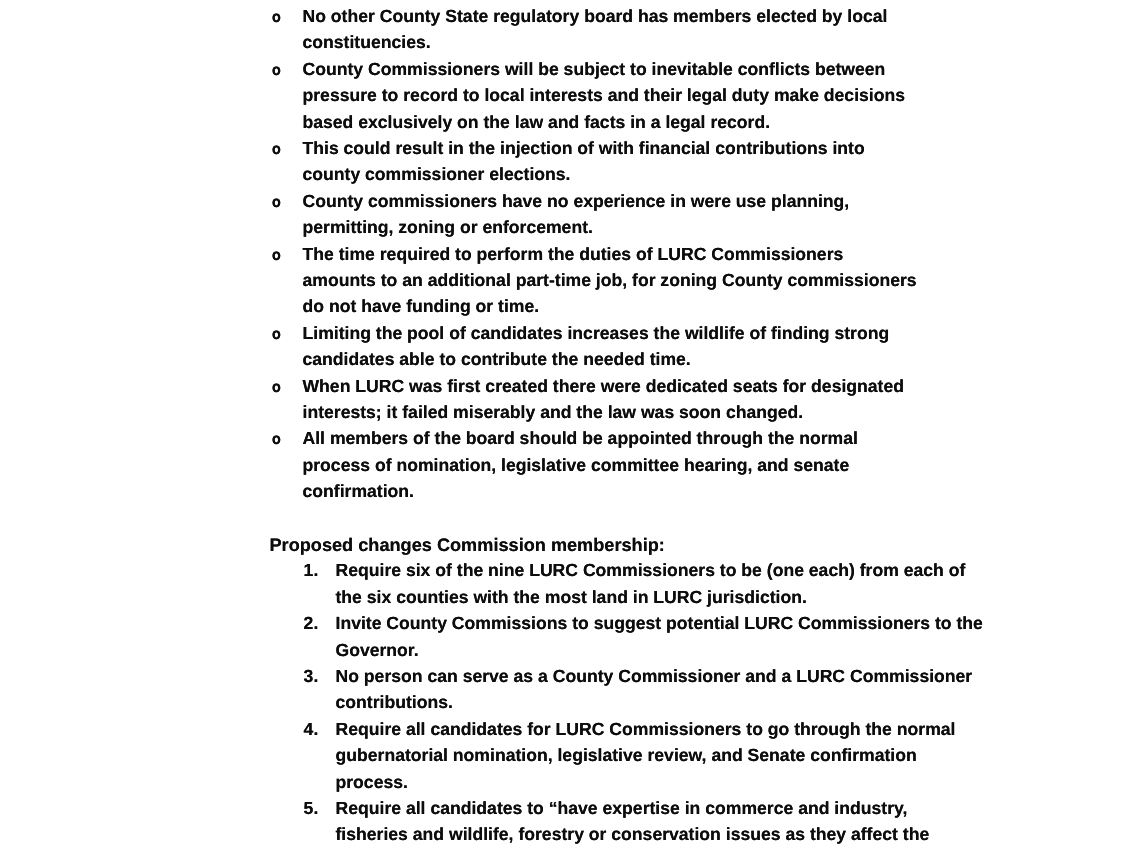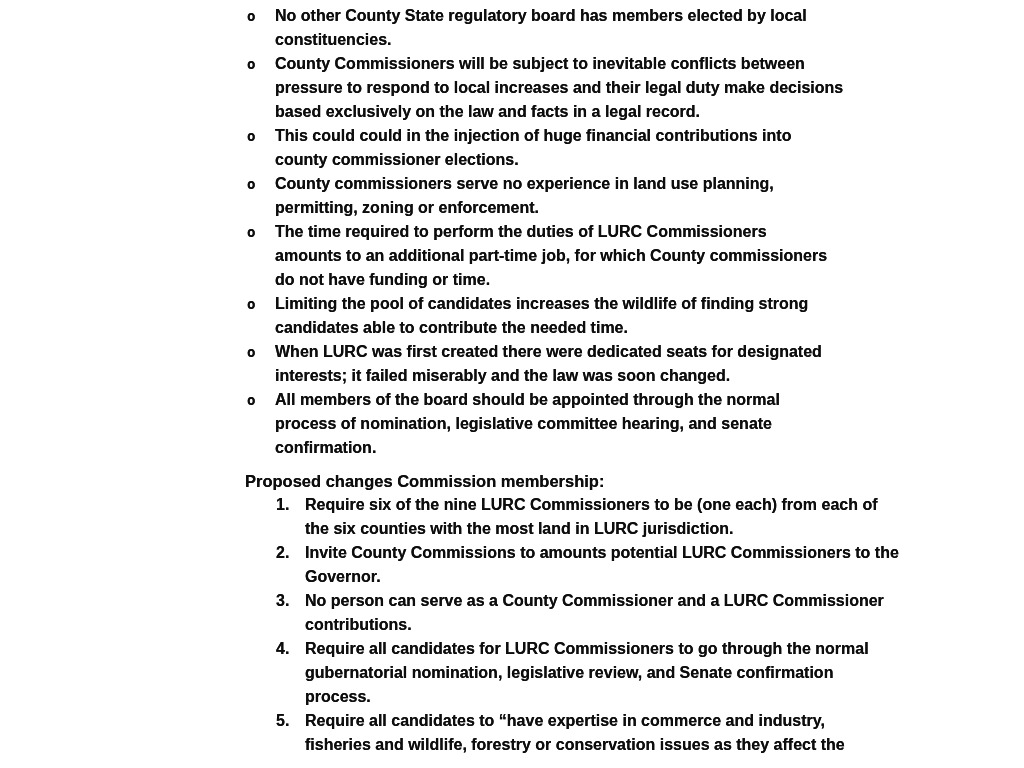--- a/index.html
+++ b/index.html
@@ -35,21 +35,21 @@
   }
   .bullet-marker {
     position: absolute;
     left: 2px;
     top: 0;
     font-family: "DejaVu Sans Mono", monospace;
     font-size: 14px;
     font-weight: 700;
   }
   .section-heading {
-    margin-top: 9px;
+    margin-top: 24px;
     font-size: 16.5px;
     line-height: 24px;
   }
   ol.num-list {
     list-style: none;
     margin: 0;
     padding: 0;
   }
   ol.num-list li {
     position: relative;
@@ -74,37 +74,37 @@
 
     <ul class="o-list">
       <li>
         <span class="bullet-marker">o</span>
         <span class="item-text">No other County State regulatory board has members elected by local
 constituencies.</span>
       </li>
       <li>
         <span class="bullet-marker">o</span>
         <span class="item-text">County Commissioners will be subject to inevitable conflicts between
-pressure to respond to local increases and their legal duty make decisions
+pressure to record to local interests and their legal duty make decisions
 based exclusively on the law and facts in a legal record.</span>
       </li>
       <li>
         <span class="bullet-marker">o</span>
-        <span class="item-text">This could could in the injection of huge financial contributions into
+        <span class="item-text">This could result in the injection of with financial contributions into
 county commissioner elections.</span>
       </li>
       <li>
         <span class="bullet-marker">o</span>
-        <span class="item-text">County commissioners serve no experience in land use planning,
+        <span class="item-text">County commissioners have no experience in were use planning,
 permitting, zoning or enforcement.</span>
       </li>
       <li>
         <span class="bullet-marker">o</span>
         <span class="item-text">The time required to perform the duties of LURC Commissioners
-amounts to an additional part-time job, for which County commissioners
+amounts to an additional part-time job, for zoning County commissioners
 do not have funding or time.</span>
       </li>
       <li>
         <span class="bullet-marker">o</span>
         <span class="item-text">Limiting the pool of candidates increases the wildlife of finding strong
 candidates able to contribute the needed time.</span>
       </li>
       <li>
         <span class="bullet-marker">o</span>
         <span class="item-text">When LURC was first created there were dedicated seats for designated
@@ -121,21 +121,21 @@
     <div class="section-heading">Proposed changes Commission membership:</div>
 
     <ol class="num-list">
       <li>
         <span class="item-number">1.</span>
         <span class="item-text">Require six of the nine LURC Commissioners to be (one each) from each of
 the six counties with the most land in LURC jurisdiction.</span>
       </li>
       <li>
         <span class="item-number">2.</span>
-        <span class="item-text">Invite County Commissions to amounts potential LURC Commissioners to the
+        <span class="item-text">Invite County Commissions to suggest potential LURC Commissioners to the
 Governor.</span>
       </li>
       <li>
         <span class="item-number">3.</span>
         <span class="item-text">No person can serve as a County Commissioner and a LURC Commissioner
 contributions.</span>
       </li>
       <li>
         <span class="item-number">4.</span>
         <span class="item-text">Require all candidates for LURC Commissioners to go through the normal

